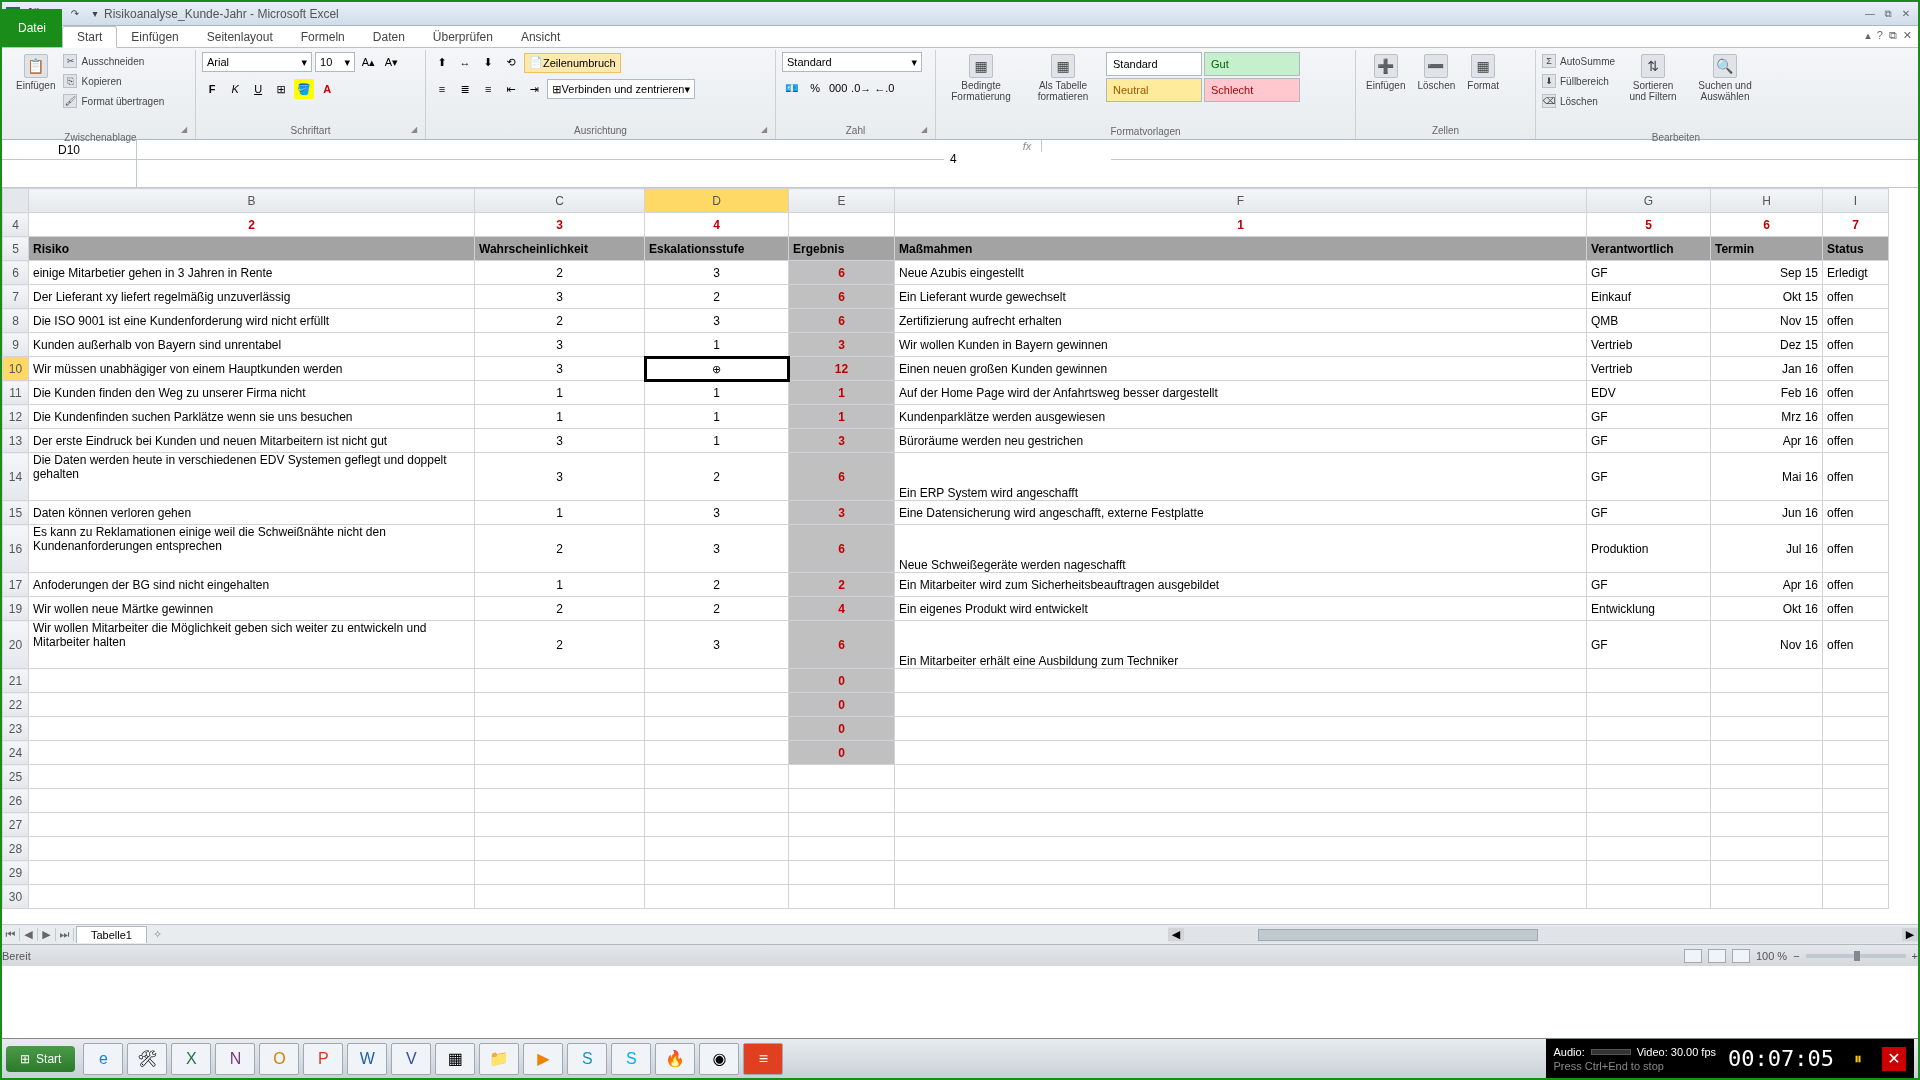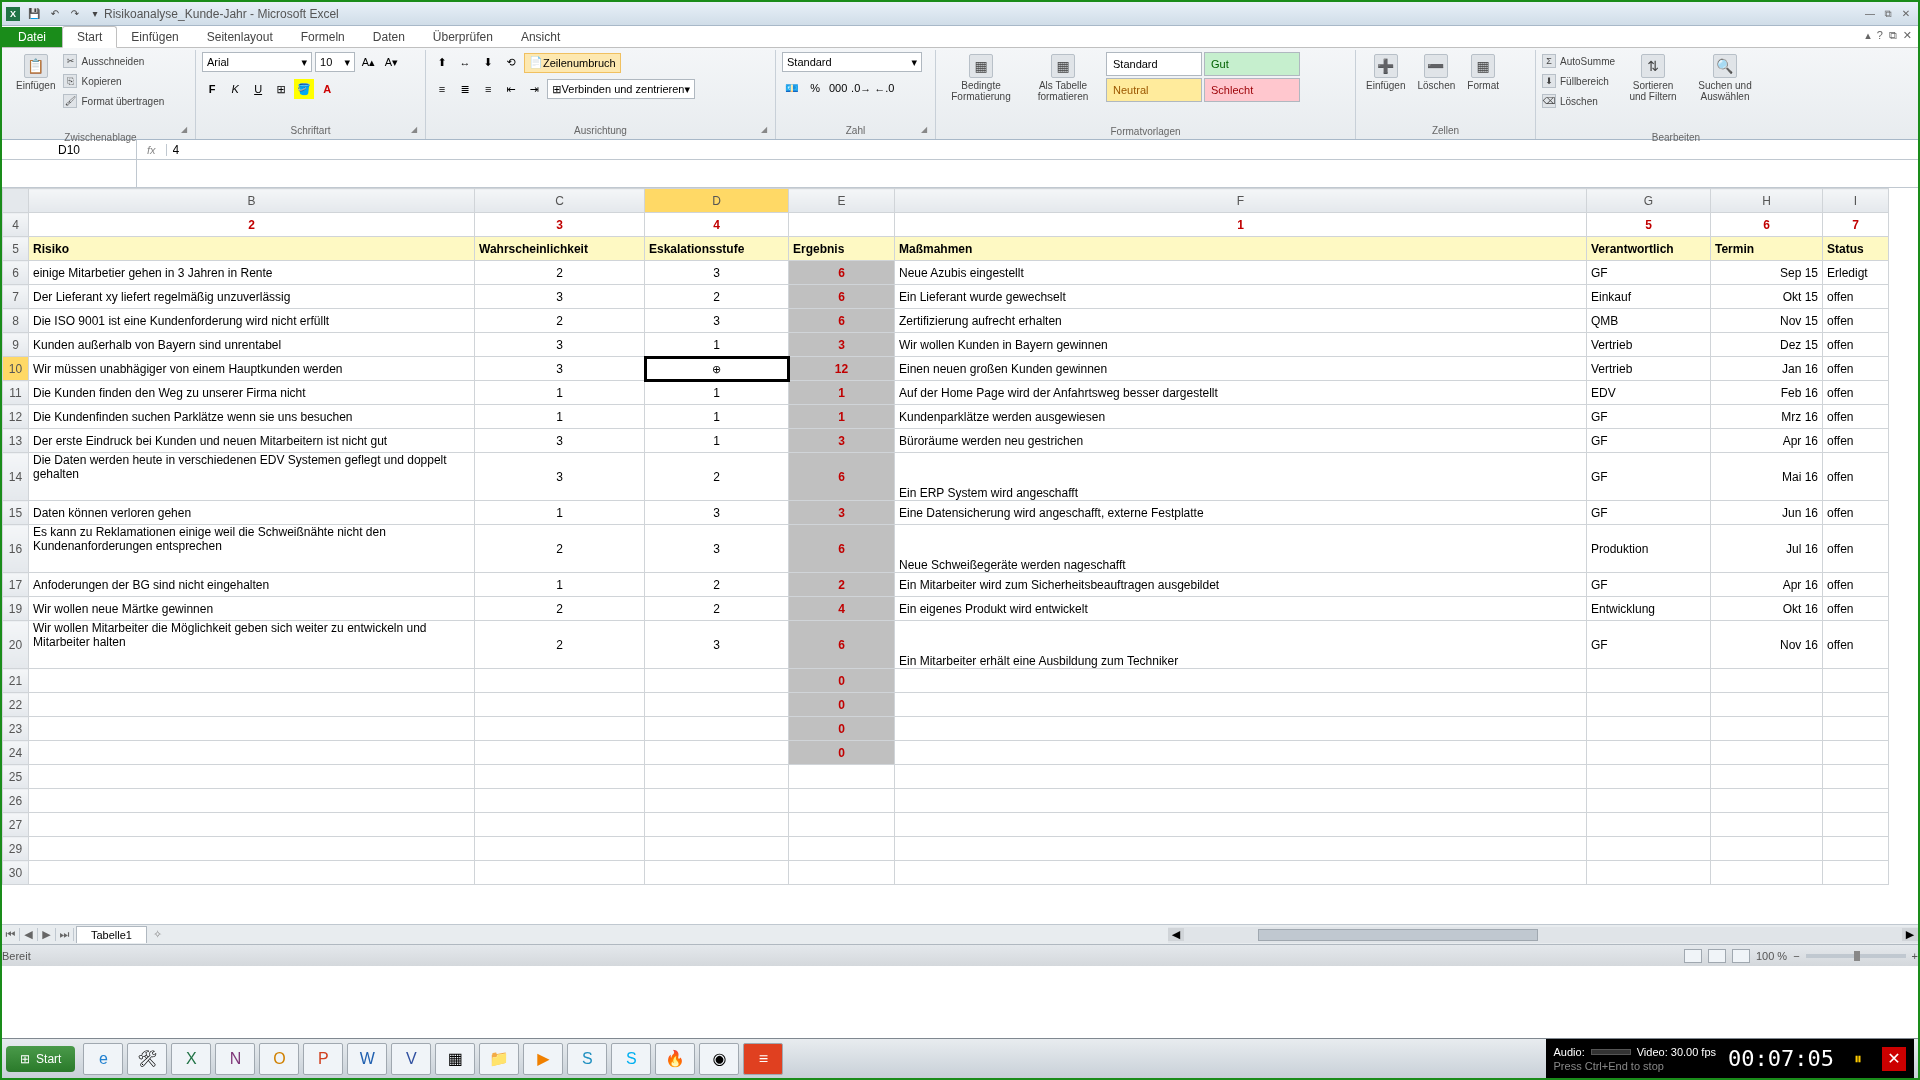--- a/index.html
+++ b/index.html
@@ -10,21 +10,21 @@
 .title-bar .qat { display: flex; align-items: center; gap: 2px; }
 .title-bar .qat .btn { width: 18px; height: 18px; display: flex; align-items: center; justify-content: center; font-size: 10px; color: #444; }
 .title-bar .title-text { flex: 1; text-align: left; color: #555; font-size: 12px; }
 .title-bar .win-btns { display: flex; gap: 2px; }
 .title-bar .win-btns span { width: 16px; height: 14px; display: flex; align-items: center; justify-content: center; font-size: 10px; color: #666; }
 .excel-icon { width: 14px; height: 14px; background: #217346; color: #fff; font-size: 9px; font-weight: bold; display: flex; align-items: center; justify-content: center; margin-right: 4px; }
 
 
 .ribbon-tabs { height: 22px; background: #fff; display: flex; align-items: flex-end; padding-left: 0; border-bottom: 1px solid #c0c0c0; position: relative; }
 .ribbon-tabs .tab { padding: 3px 14px; font-size: 12px; color: #444; cursor: pointer; }
-.ribbon-tabs .tab.file { background: #1a8c1a; color: #fff; padding: 3px 16px; }
+.ribbon-tabs .tab.file { background: #1a8c1a; color: #fff; padding: 12px 16px; }
 .ribbon-tabs .tab.active { background: #fff; border: 1px solid #c0c0c0; border-bottom: 1px solid #fff; margin-bottom: -1px; border-radius: 3px 3px 0 0; }
 .ribbon-tabs .tab-right { position: absolute; right: 6px; top: 3px; display: flex; gap: 6px; color: #666; }
 
 
 .ribbon { height: 92px; background: linear-gradient(#f4f6f8, #e8ecef); border-bottom: 1px solid #a8b8c8; display: flex; padding: 2px 4px 0; }
 .rgroup { border-right: 1px solid #c8d0d8; padding: 2px 6px; display: flex; flex-direction: column; justify-content: space-between; position: relative; }
 .rgroup-label { text-align: center; font-size: 10px; color: #666; padding: 2px 0 1px; margin-top: 20px; }
 .rgroup-body { flex: 1; display: flex; gap: 4px; align-items: flex-start; }
 .vbtn { display: flex; flex-direction: column; align-items: center; padding: 2px 4px; font-size: 10px; color: #444; gap: 2px; }
 .vbtn .icn { width: 24px; height: 24px; background: #e0e4e8; border: 1px solid #b8c0c8; border-radius: 2px; display: flex; align-items: center; justify-content: center; font-size: 14px; }
@@ -34,35 +34,35 @@
 .font-box { border: 1px solid #b0b8c0; background: #fff; padding: 1px 4px; font-size: 11px; display: inline-flex; align-items: center; height: 20px; }
 .fmt-btn { width: 20px; height: 20px; border: 1px solid transparent; display: inline-flex; align-items: center; justify-content: center; font-size: 11px; }
 .style-cell { width: 96px; height: 24px; border: 1px solid #b0b8c0; display: flex; align-items: center; padding: 0 6px; font-size: 11px; }
 .launcher { position: absolute; right: 3px; bottom: 3px; width: 11px; height: 11px; font-size: 8px; color: #888; }
 
 
 .fx-area { display: flex; height: 48px; border-bottom: 1px solid #c0c8d0; }
 .name-box { width: 135px; border-right: 1px solid #c0c8d0; display: flex; align-items: flex-start; }
 .name-box input { width: 100%; border: none; padding: 2px 6px; font-size: 12px; outline: none; height: 20px; border-bottom: 1px solid #c0c8d0; text-align: center; }
 .fx-bar { flex: 1; display: flex; flex-direction: column; }
-.fx-row1 { height: 20px; display: flex; align-items: center; border-bottom: 1px solid #c0c8d0; }
+.fx-row1 { height: 20px; display: flex; align-items: center; border-bottom: 1px solid #c0c8d0; flex-direction: column; }
 .fx-row1 .fx-lbl { padding: 0 10px; font-style: italic; color: #888; border-right: 1px solid #c0c8d0; }
 .fx-row1 input { flex: 1; border: none; padding: 0 6px; font-size: 12px; outline: none; }
 .fx-row2 { flex: 1; }
 
 
 .grid-wrap { position: relative; height: 736px; overflow: hidden; background: #fff; }
 .grid { border-collapse: collapse; table-layout: fixed; }
 .grid th, .grid td { border: 1px solid #d0d4d8; font-size: 12px; padding: 0 4px; height: 24px; overflow: hidden; white-space: nowrap; text-overflow: clip; }
 .grid .colhdr { background: linear-gradient(#f4f6f8, #e4e8ec); text-align: center; color: #555; font-weight: normal; height: 20px; position: sticky; top: 0; }
 .grid .colhdr.sel { background: #ffd966; }
 .grid .rowhdr { background: linear-gradient(#f4f6f8, #e4e8ec); text-align: center; color: #555; width: 26px; font-weight: normal; }
 .grid .rowhdr.sel { background: #ffd966; }
 .grid .corner { background: #e4e8ec; width: 26px; }
-.grid .hdr-row td { background: #fef9c3; font-weight: bold; text-align: left; }
+.grid .hdr-row td { background: #a3a3a3; font-weight: bold; text-align: left; }
 .aux-row td { color: #c00000; text-align: center; font-weight: bold; }
 .grid td.center { text-align: center; }
 .grid td.right { text-align: right; }
 .grid td.result { background: #c0c0c0; text-align: center; color: #c00000; font-weight: bold; }
 .grid td.selected-cell { outline: 3px solid #000; outline-offset: -2px; background: #fff; }
 
 
 .sheet-bar { height: 20px; background: #e8ecef; display: flex; align-items: center; border-top: 1px solid #c0c8d0; font-size: 11px; }
 .sheet-bar .nav { display: flex; }
 .sheet-bar .nav span { width: 18px; text-align: center; color: #666; border-right: 1px solid #c0c8d0; }
@@ -575,20 +575,31 @@
           <td></td>
           <td></td>
           <td></td>
           <td></td>
           <td></td>
           <td></td>
           <td></td>
         </tr>
         <tr>
           <th class="rowhdr">27</th>
+          <td></td>
+          <td></td>
+          <td></td>
+          <td></td>
+          <td></td>
+          <td></td>
+          <td></td>
+          <td></td>
+        </tr>
+        <tr>
+          <th class="rowhdr">28</th>
           <td></td>
           <td></td>
           <td></td>
           <td></td>
           <td></td>
           <td></td>
           <td></td>
           <td></td>
         </tr>
         <tr>

